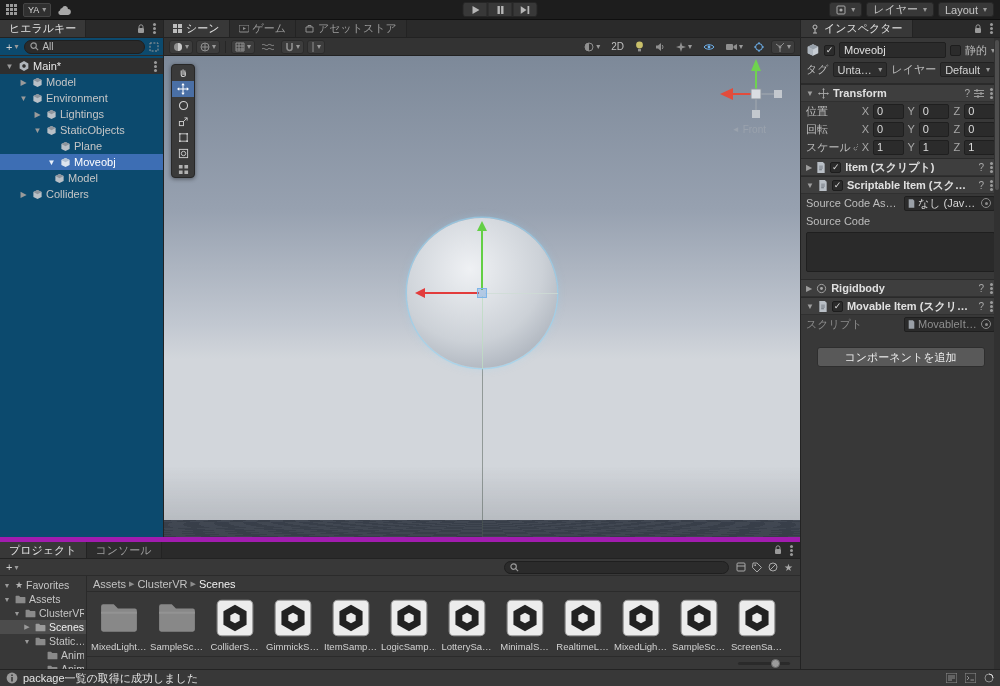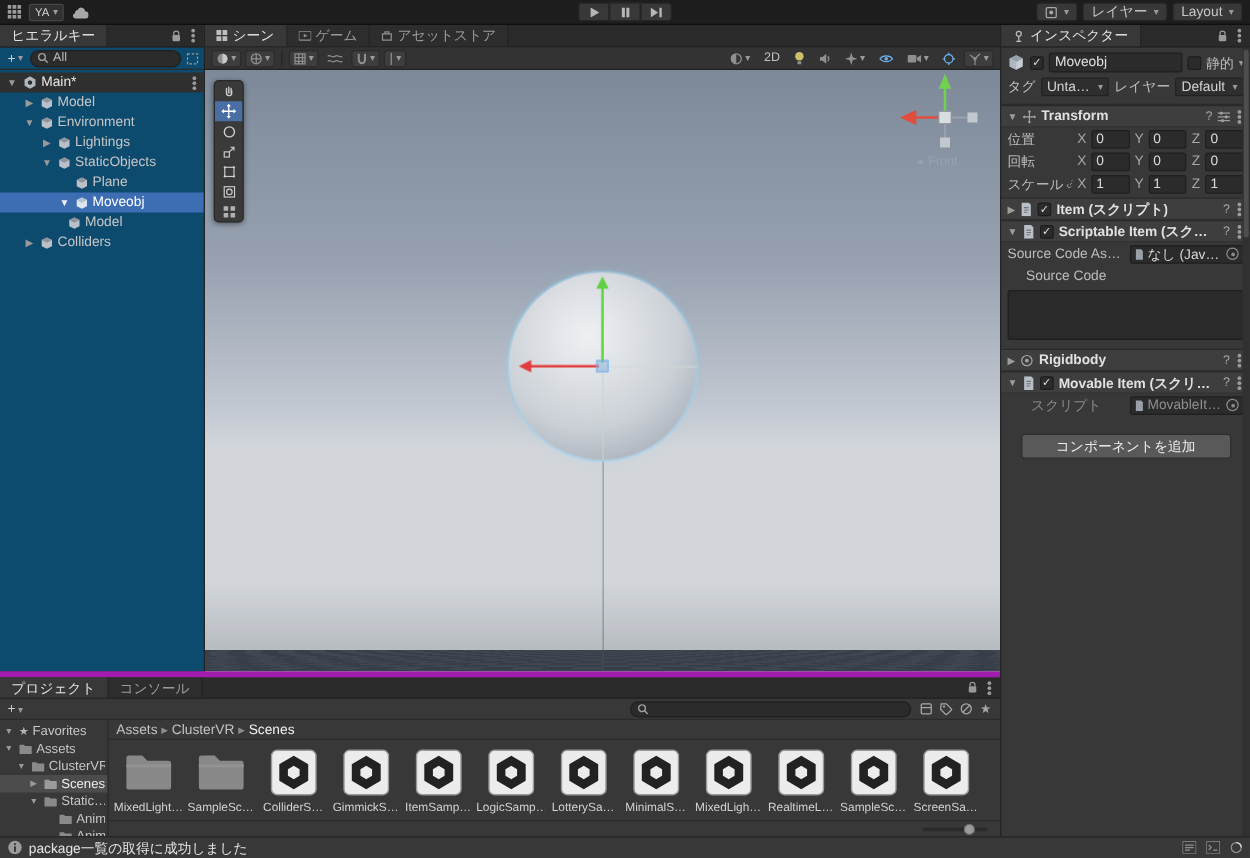--- a/index.html
+++ b/index.html
@@ -102,21 +102,21 @@
   .idrop .val{white-space:nowrap;overflow:hidden;text-overflow:ellipsis;}
   .comp-header{height:18px;display:flex;align-items:center;gap:4px;padding:0 5px;background:#3e3e3e;border-top:1px solid #2a2a2a;border-bottom:1px solid #303030;color:#e0e0e0;font-weight:bold;}
   .comp-header .arrow{font-size:8px;color:#9d9d9d;flex:none;}
   .comp-header .title{white-space:nowrap;overflow:hidden;text-overflow:ellipsis;min-width:0;}
   .comp-header .hdr-right{margin-left:auto;display:flex;align-items:center;gap:4px;color:#9c9c9c;font-weight:normal;}
   .help{font-size:10px;color:#a8a8a8;}
   .tr-row{display:flex;align-items:center;height:18px;padding:0 5px;gap:3px;}
   .tr-label{width:52px;flex:none;color:#bdbdbd;display:flex;align-items:center;gap:2px;white-space:nowrap;overflow:hidden;}
   .axis{width:9px;flex:none;text-align:center;color:#a8a8a8;}
   .numfield{flex:1;min-width:0;height:15px;background:#2b2b2b;border:1px solid #1f1f1f;border-radius:2px;color:#dcdcdc;padding:0 3px;display:flex;align-items:center;}
-  .prop-row{display:flex;align-items:center;height:18px;padding:0 5px;gap:4px;text-align:center;}
+  .prop-row{display:flex;align-items:center;height:18px;padding:0 5px;gap:4px;}
   .prop-label{width:94px;flex:none;color:#bdbdbd;white-space:nowrap;overflow:hidden;text-overflow:ellipsis;}
   .prop-label.dim{color:#8b8b8b;}
   .obj-field{flex:1;height:15px;background:#2b2b2b;border:1px solid #1f1f1f;border-radius:2px;display:flex;align-items:center;gap:3px;padding:0 3px;color:#d6d6d6;min-width:0;}
   .obj-field .val{white-space:nowrap;overflow:hidden;text-overflow:ellipsis;flex:1;min-width:0;}
   .obj-field.dim .val{color:#8f8f8f;}
   .picker{width:10px;height:10px;border-radius:50%;border:1px solid #8a8a8a;flex:none;display:flex;align-items:center;justify-content:center;}
   .picker::after{content:"";width:3px;height:3px;border-radius:50%;background:#8a8a8a;}
   .textarea{margin:2px 5px 7px;height:40px;background:#2a2a2a;border:1px solid #1f1f1f;border-radius:2px;}
   .add-comp{margin:14px auto 10px;width:168px;height:20px;background:#595959;border:1px solid #2e2e2e;border-radius:3px;color:#ececec;display:flex;align-items:center;justify-content:center;}
 
@@ -715,31 +715,31 @@
                 <span class="glabel">MinimalS…</span>
               </div>
               <div class="gitem">
                 <span class="gicon">
                   <svg width="40" height="40" viewBox="0 0 36 36">
                       <rect x="2" y="2" width="32" height="32" rx="4" fill="#ececec" stroke="#9a9a9a"></rect>
                       <path fill="#222" d="M18 6l10.4 6v12L18 30 7.6 24V12z"></path>
                       <path fill="#ececec" d="M18 13.2l4.2 2.4v4.8L18 22.8l-4.2-2.4v-4.8z"></path>
                     </svg>
                 </span>
-                <span class="glabel">MixedLigh…</span>
+                <span class="glabel">RealtimeL…</span>
               </div>
               <div class="gitem">
                 <span class="gicon">
                   <svg width="40" height="40" viewBox="0 0 36 36">
                       <rect x="2" y="2" width="32" height="32" rx="4" fill="#ececec" stroke="#9a9a9a"></rect>
                       <path fill="#222" d="M18 6l10.4 6v12L18 30 7.6 24V12z"></path>
                       <path fill="#ececec" d="M18 13.2l4.2 2.4v4.8L18 22.8l-4.2-2.4v-4.8z"></path>
                     </svg>
                 </span>
-                <span class="glabel">RealtimeL…</span>
+                <span class="glabel">MixedLigh…</span>
               </div>
               <div class="gitem">
                 <span class="gicon">
                   <svg width="40" height="40" viewBox="0 0 36 36">
                       <rect x="2" y="2" width="32" height="32" rx="4" fill="#ececec" stroke="#9a9a9a"></rect>
                       <path fill="#222" d="M18 6l10.4 6v12L18 30 7.6 24V12z"></path>
                       <path fill="#ececec" d="M18 13.2l4.2 2.4v4.8L18 22.8l-4.2-2.4v-4.8z"></path>
                     </svg>
                 </span>
                 <span class="glabel">SampleSc…</span>

